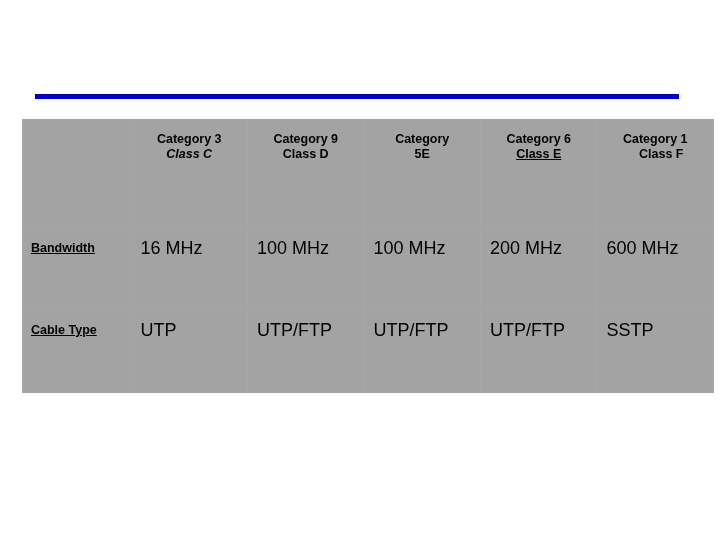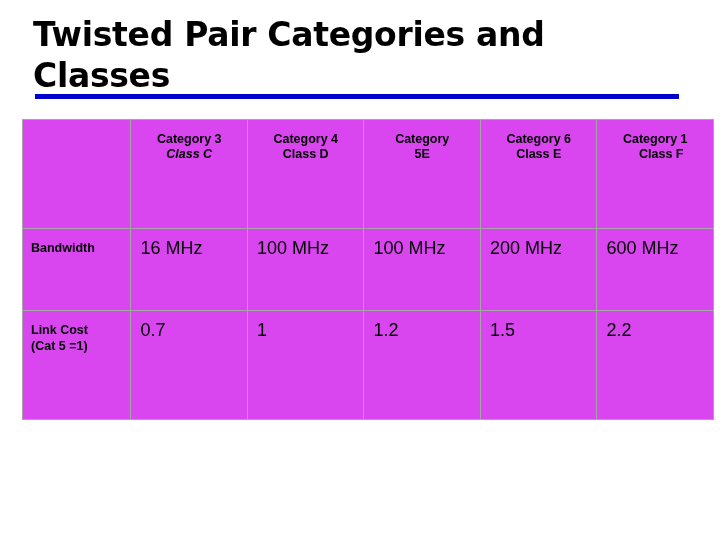--- a/index.html
+++ b/index.html
@@ -59,21 +59,21 @@
     top: 119px;
     width: 692px;
     border-collapse: collapse;
     table-layout: fixed;
     font-family: "Liberation Sans", sans-serif;
   }
   #data-table td {
     border: 1px solid #a6a6a6;
     vertical-align: top;
     padding: 0;
-    background: #d946ef;
+    background: #a3a3a3;
   }
 
   .col-label   { width: 108px; }
   .col-data    { width: 116px; }
 
   
   tr.header-row td {
     height: 108px;
   }
   td.corner-cell {
@@ -97,39 +97,37 @@
     height: 108px;
   }
   .row-label {
     display: block;
     font-size: 12.5px;
     font-weight: bold;
     line-height: 16px;
     color: #000000;
     padding: 11px 4px 0 8px;
     text-align: left;
+    text-decoration: underline;
   }
   .cell-value {
     display: block;
     font-size: 18px;
     font-weight: normal;
     line-height: 16px;
     color: #000000;
     padding: 11px 4px 0 9px;
     text-align: left;
   }
 </style>
 </head>
 <body>
 
 <div id="slide">
 
-  <div id="title-block">
-    <h1 id="slide-title">Twisted Pair Categories and Classes</h1>
-  </div>
 
   <div id="title-rule"></div>
 
   <table id="data-table">
     <colgroup>
       <col class="col-label">
       <col class="col-data">
       <col class="col-data">
       <col class="col-data">
       <col class="col-data">
@@ -138,30 +136,30 @@
     <tbody>
       <tr class="header-row">
         <td class="corner-cell">
           <span class="hdr-text"></span>
         </td>
         <td>
           <span class="hdr-text">Category 3</span>
           <span class="hdr-text" style="padding-top:0;font-style:italic;">Class C</span>
         </td>
         <td>
-          <span class="hdr-text">Category 4</span>
+          <span class="hdr-text">Category 9</span>
           <span class="hdr-text" style="padding-top:0;">Class D</span>
         </td>
         <td>
           <span class="hdr-text">Category</span>
           <span class="hdr-text" style="padding-top:0;">5E</span>
         </td>
         <td>
           <span class="hdr-text">Category 6</span>
-          <span class="hdr-text" style="padding-top:0;">Class E</span>
+          <span class="hdr-text" style="padding-top:0;text-decoration:underline;">Class E</span>
         </td>
         <td>
           <span class="hdr-text">Category 1</span>
           <span class="hdr-text" style="padding-top:0;margin-left:12px;">Class F</span>
         </td>
       </tr>
 
       <tr class="body-row">
         <td>
           <span class="row-label">Bandwidth</span>
@@ -176,38 +174,37 @@
           <span class="cell-value">100 MHz</span>
         </td>
         <td>
           <span class="cell-value">200 MHz</span>
         </td>
         <td>
           <span class="cell-value">600 MHz</span>
         </td>
       </tr>
 
-
-      <tr class="body-row tall">
-        <td>
-          <span class="row-label">Link Cost</span>
-          <span class="row-label" style="padding-top:0;">(Cat 5 =1)</span>
-        </td>
-        <td>
-          <span class="cell-value">0.7</span>
-        </td>
-        <td>
-          <span class="cell-value">1</span>
-        </td>
-        <td>
-          <span class="cell-value">1.2</span>
-        </td>
-        <td>
-          <span class="cell-value">1.5</span>
-        </td>
-        <td>
-          <span class="cell-value">2.2</span>
+      <tr class="body-row">
+        <td>
+          <span class="row-label">Cable Type</span>
+        </td>
+        <td>
+          <span class="cell-value">UTP</span>
+        </td>
+        <td>
+          <span class="cell-value">UTP/FTP</span>
+        </td>
+        <td>
+          <span class="cell-value">UTP/FTP</span>
+        </td>
+        <td>
+          <span class="cell-value">UTP/FTP</span>
+        </td>
+        <td>
+          <span class="cell-value">SSTP</span>
         </td>
       </tr>
+
     </tbody>
   </table>
 
 </div>
 
 </body></html>

